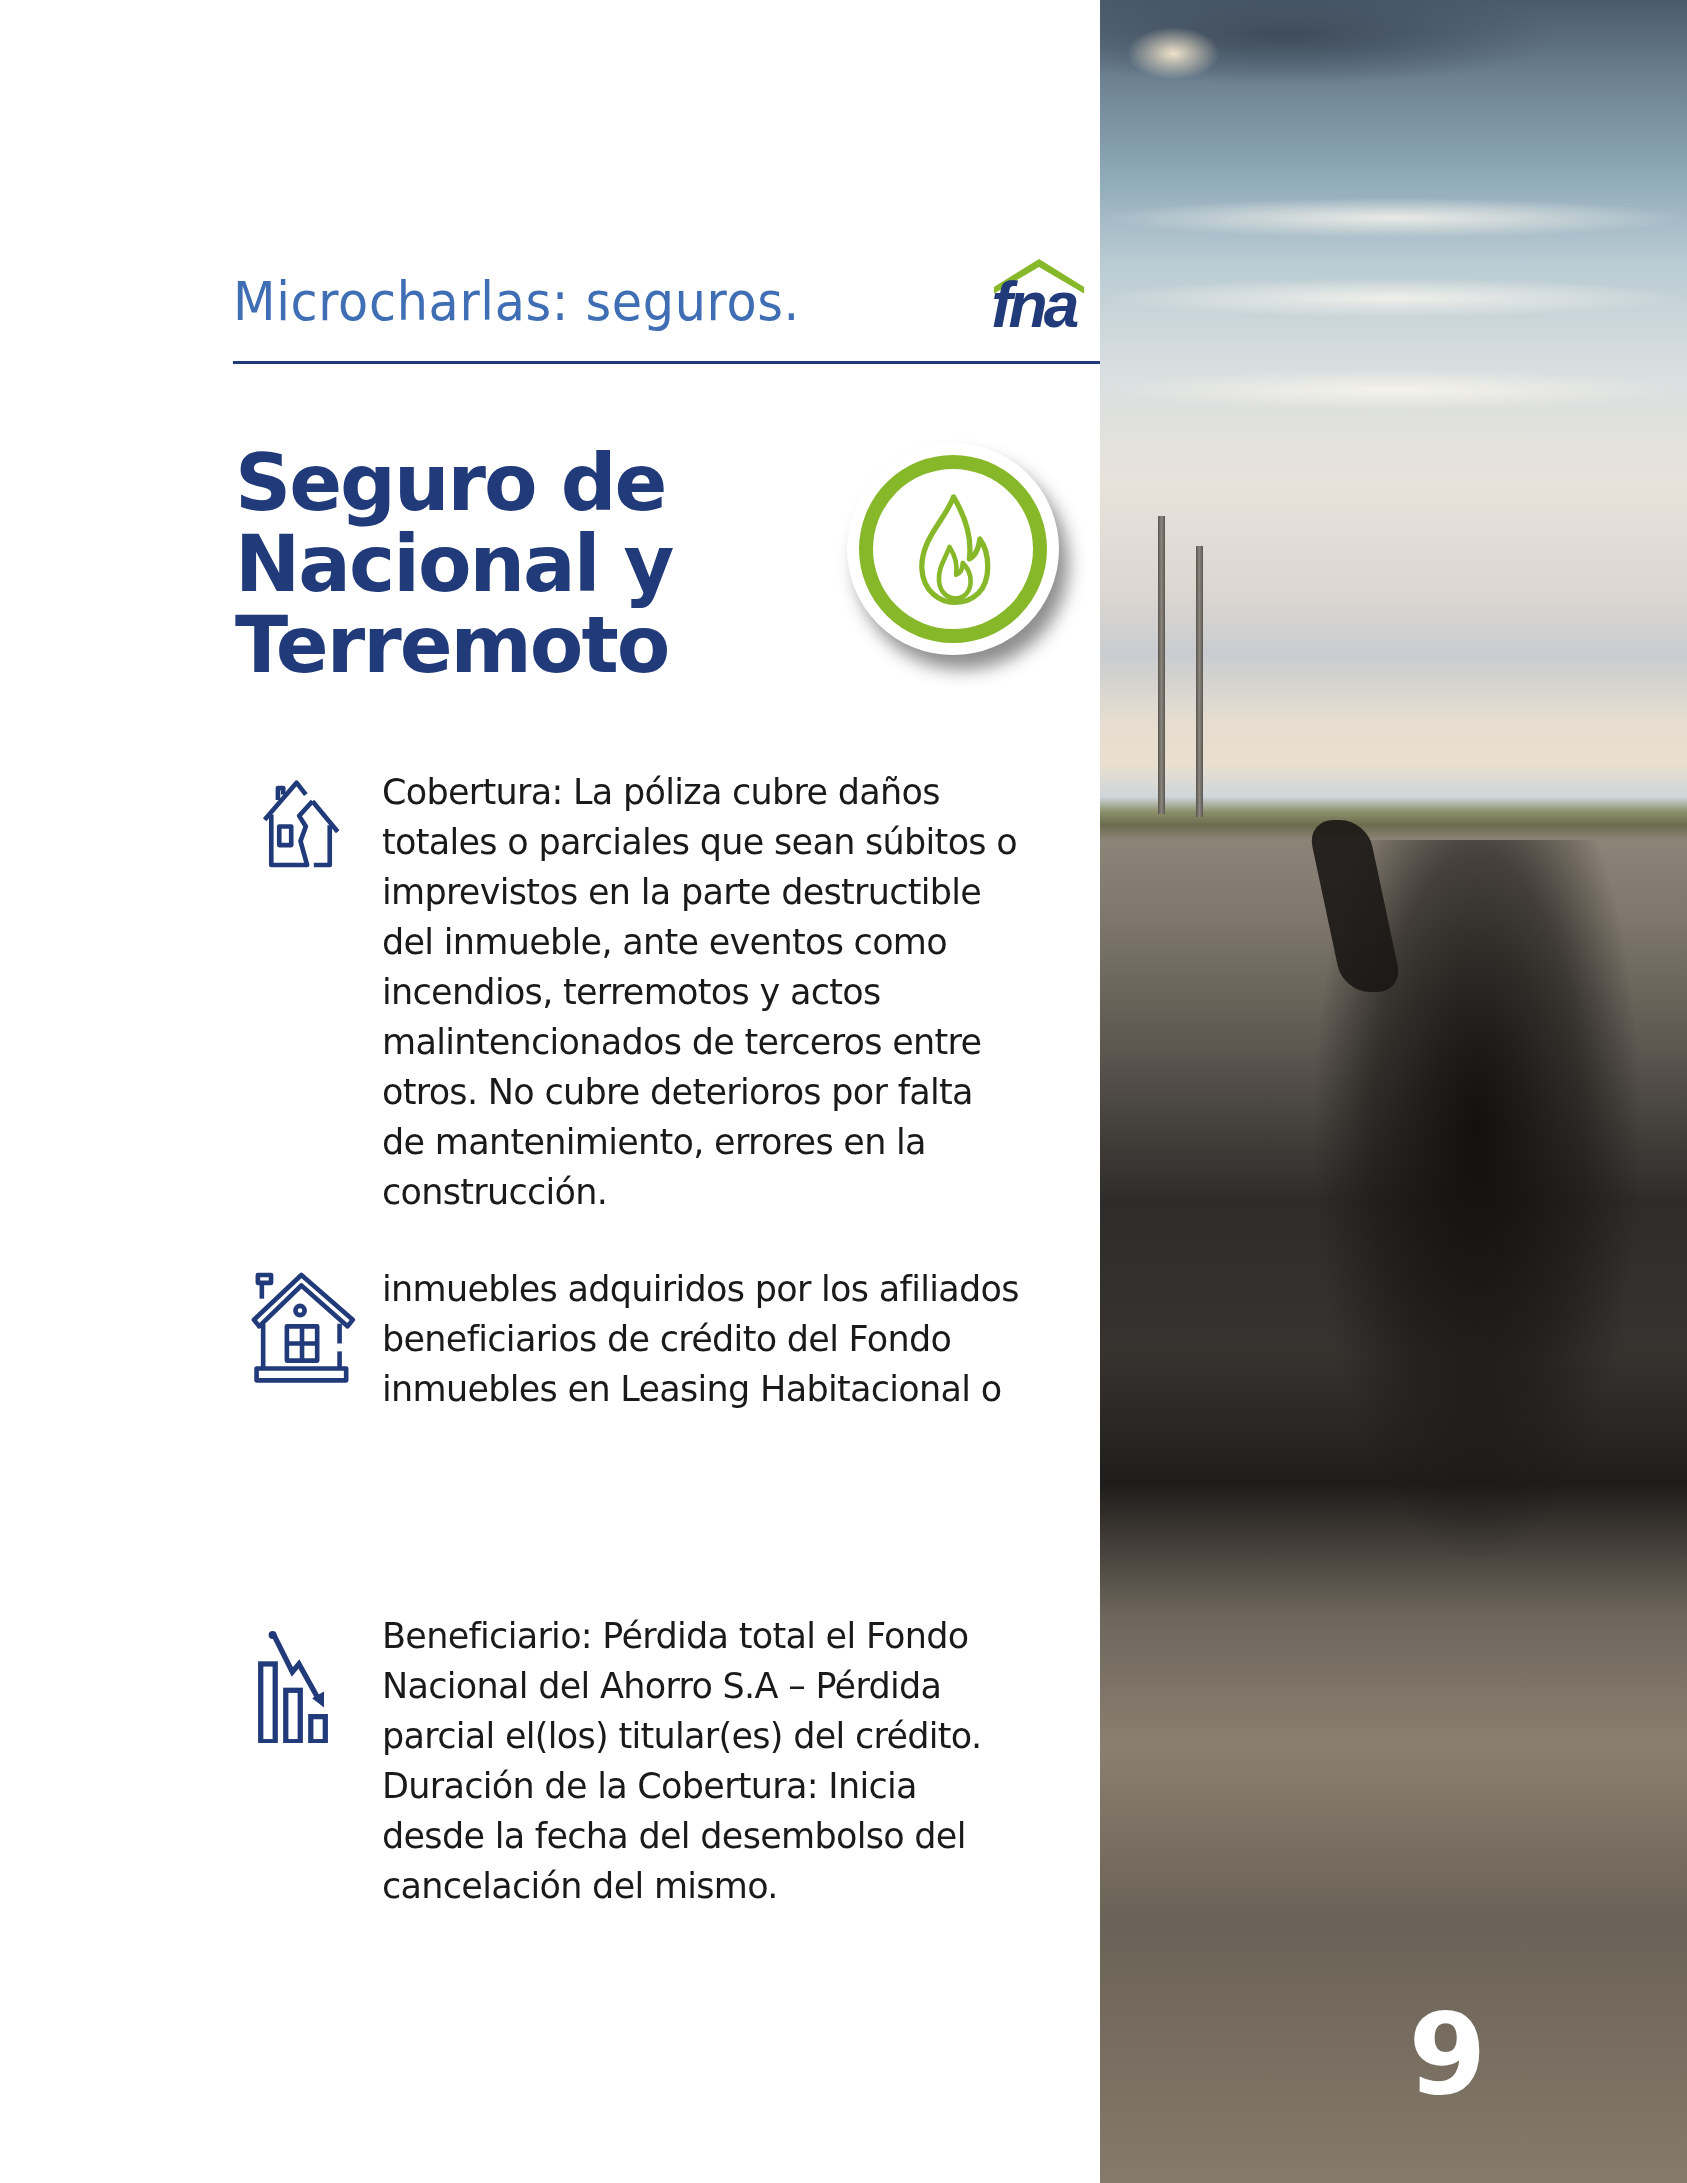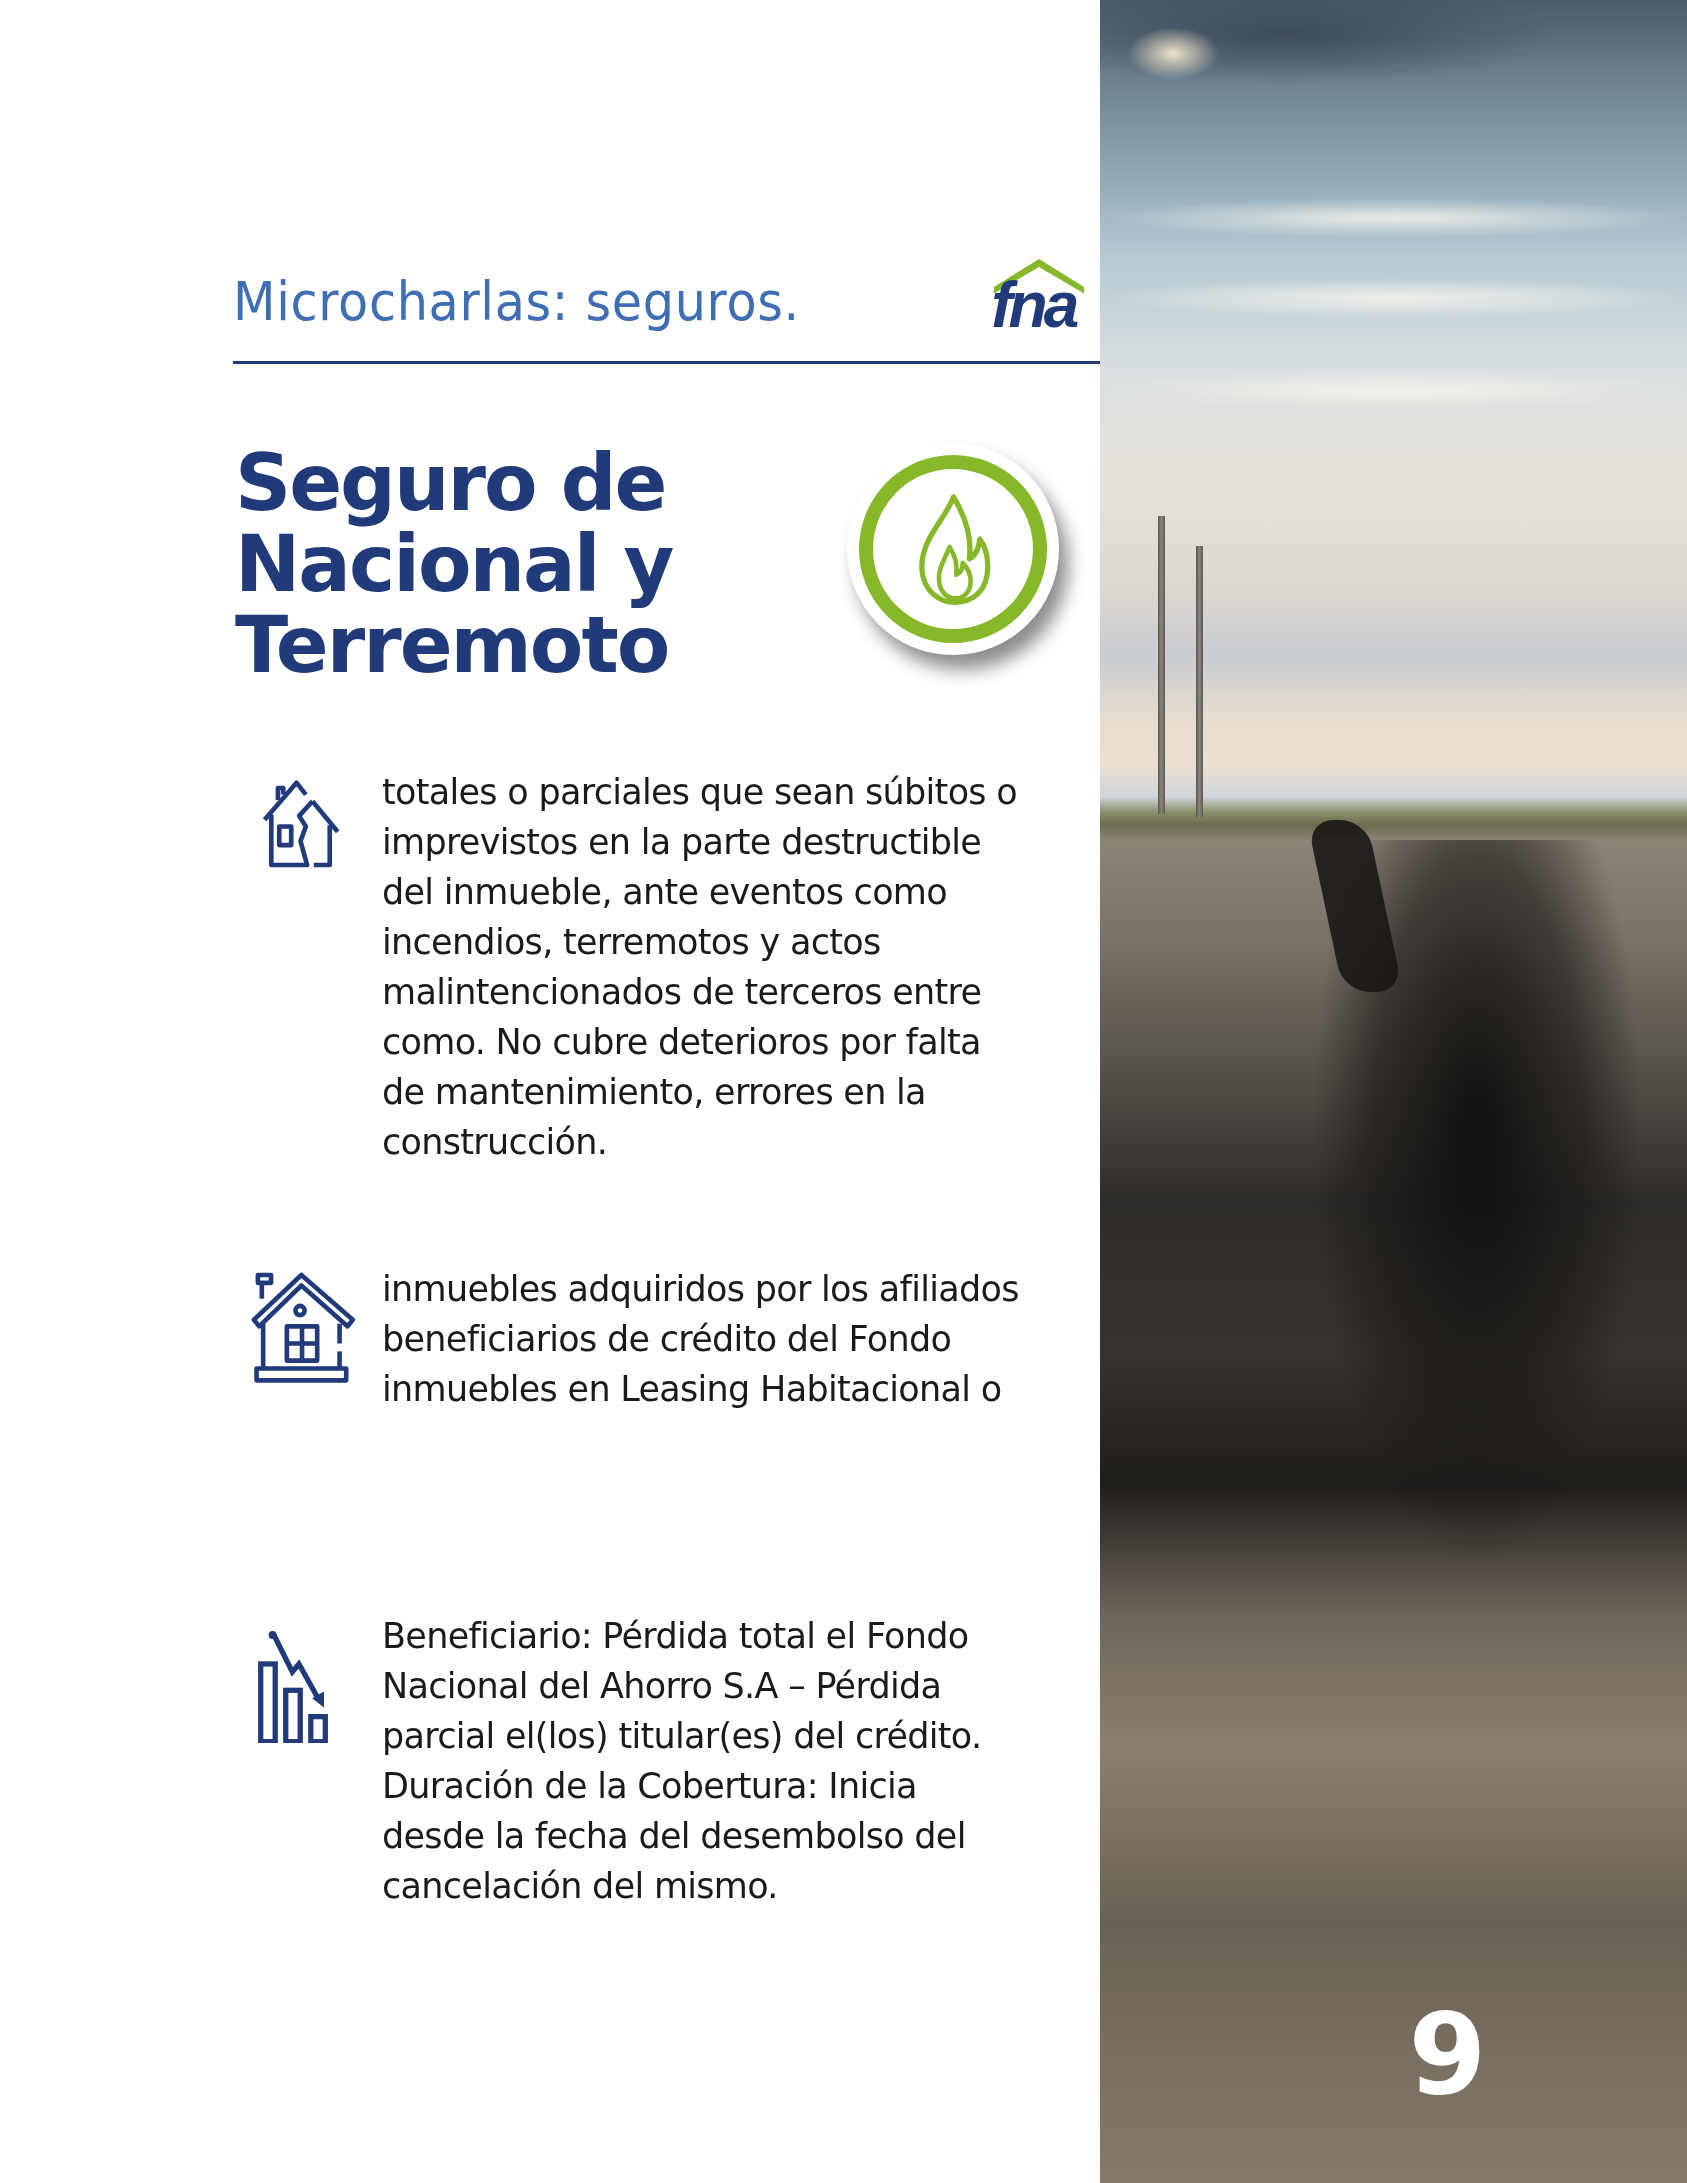--- a/index.html
+++ b/index.html
@@ -105,26 +105,27 @@
     <g fill="none" stroke="#213a7a" stroke-width="7" stroke-linejoin="round">
       <path d="M10 60 L58 4 L72 22"></path>
       <path d="M82 32 L120 78"></path>
       <path d="M20 52 L20 128 L74 128 L64 92 L72 70 L62 54 L82 32"></path>
       <path d="M84 128 L108 128 L108 68"></path>
       <path d="M30 30 L30 12 L38 12 L38 22"></path>
       <rect x="32" y="70" width="18" height="28"></rect>
     </g>
   </svg>
   <div class="text">
+    <div>Cobertura: La póliza cubre daños</div>
     <div>totales o parciales que sean súbitos o</div>
     <div>imprevistos en la parte destructible</div>
     <div>del inmueble, ante eventos como</div>
     <div>incendios, terremotos y actos</div>
     <div>malintencionados de terceros entre</div>
-    <div>como. No cubre deterioros por falta</div>
+    <div>otros. No cubre deterioros por falta</div>
     <div>de mantenimiento, errores en la</div>
     <div>construcción.</div>
   </div>
 </div>
 
 <div class="item" style="top:1264px">
   <svg class="icon" width="106" height="112" viewBox="0 0 160 170" style="left:0;top:6.6px">
     <g fill="none" stroke="#213a7a" stroke-width="7" stroke-linejoin="round">
       <rect x="10" y="6" width="20" height="12"></rect>
       <path d="M16 18 L16 42"></path>

